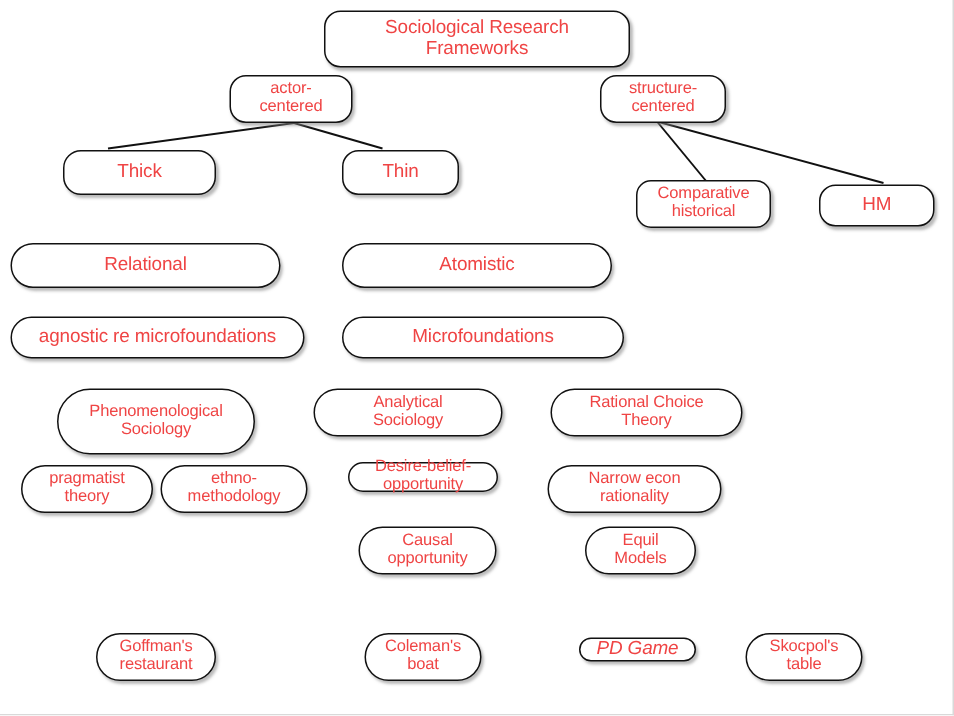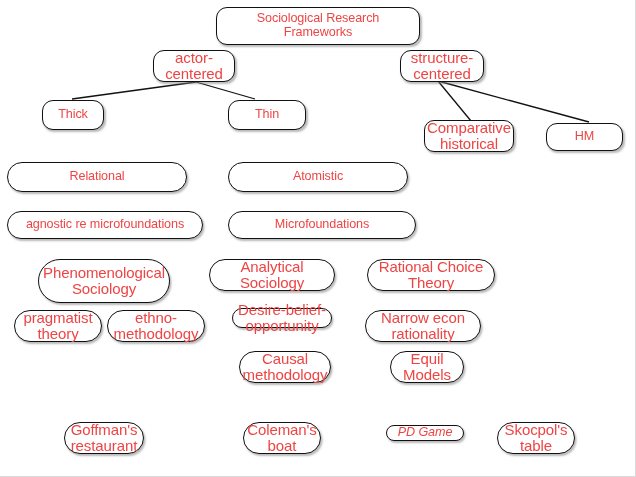--- a/index.html
+++ b/index.html
@@ -40,21 +40,21 @@
     justify-content: center;
     text-align: center;
     line-height: 1.08;
     letter-spacing: -0.1px;
     box-shadow: 1.5px 2px 2px rgba(130,130,130,0.55);
     white-space: pre-line;
     z-index: 2;
   }
   .node.pill { border-radius: 999px; }
   .fs13 { font-size: 12.6px; }
-  .fs12 { font-size: 15px; }
+  .fs12 { font-size: 11px; }
 </style>
 </head>
 <body>
 
 <div id="canvas">
 
   <svg id="connectors" viewBox="0 0 636 477" xmlns="http://www.w3.org/2000/svg">
     <line x1="196" y1="82" x2="72" y2="99" stroke="#111111" stroke-width="1.3"></line>
     <line x1="196" y1="82" x2="255" y2="99" stroke="#111111" stroke-width="1.3"></line>
     <line x1="438" y1="81" x2="471" y2="121" stroke="#111111" stroke-width="1.3"></line>
@@ -63,21 +63,21 @@
 
   <div class="node fs13" style="left:216px; top:7px; width:204px; height:38px;">Sociological Research
 Frameworks</div>
 
   <div class="node fs12" style="left:153px; top:50px; width:82px; height:32px;">actor-
 centered</div>
 
   <div class="node fs12" style="left:400px; top:50px; width:84px; height:32px;">structure-
 centered</div>
 
-  <div class="node fs13" style="left:42px; top:100px; width:62px; height:30px;">Thick</div>
+  <div class="node fs13" style="left:42px; top:100px; width:102px; height:30px;border-radius:12px;">Thick</div>
 
   <div class="node fs13" style="left:228px; top:100px; width:78px; height:30px;">Thin</div>
 
   <div class="node fs12" style="left:424px; top:120px; width:90px; height:32px;border-radius:10px;">Comparative
 historical</div>
 
   <div class="node fs13" style="left:546px; top:123px; width:77px; height:28px;">HM</div>
 
   <div class="node pill fs13" style="left:7px; top:162px; width:180px; height:30px;">Relational</div>
 
@@ -102,21 +102,21 @@
   <div class="node pill fs12" style="left:107px; top:310px; width:98px; height:32px;">ethno-
 methodology</div>
 
   <div class="node pill fs12" style="left:232px; top:308px; width:100px; height:20px;">Desire-belief-
 opportunity</div>
 
   <div class="node pill fs12" style="left:365px; top:310px; width:116px; height:32px;">Narrow econ
 rationality</div>
 
   <div class="node pill fs12" style="left:239px; top:351px; width:92px; height:32px;">Causal
-methodology</div>
+opportunity</div>
 
   <div class="node pill fs12" style="left:390px; top:351px; width:74px; height:32px;">Equil
 Models</div>
 
   <div class="node pill fs12" style="left:64px; top:422px; width:80px; height:32px;">Goffman's
 restaurant</div>
 
   <div class="node pill fs12" style="left:243px; top:422px; width:78px; height:32px;">Coleman's
 boat</div>
 

